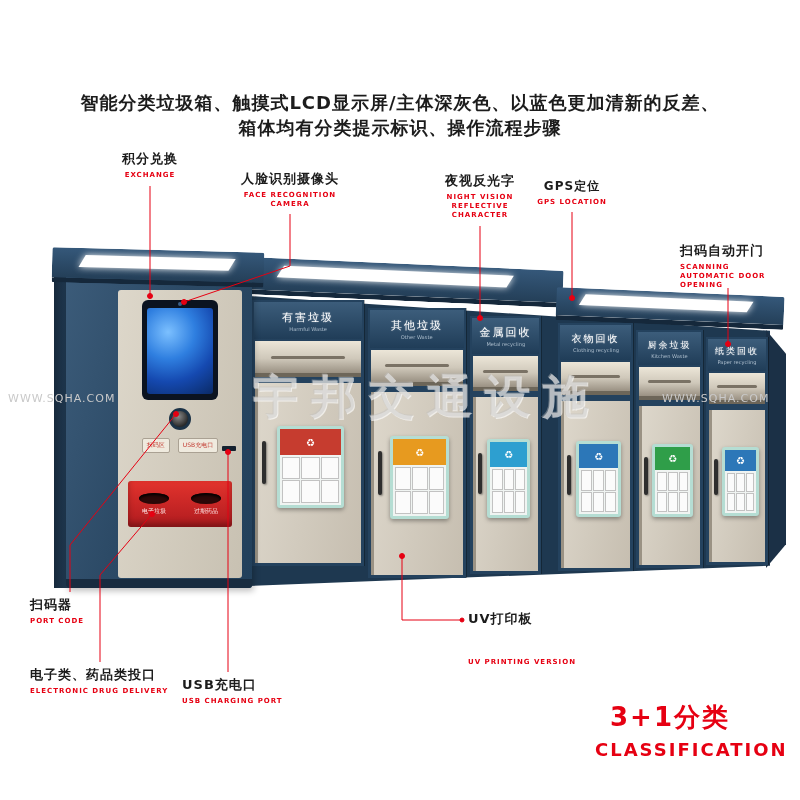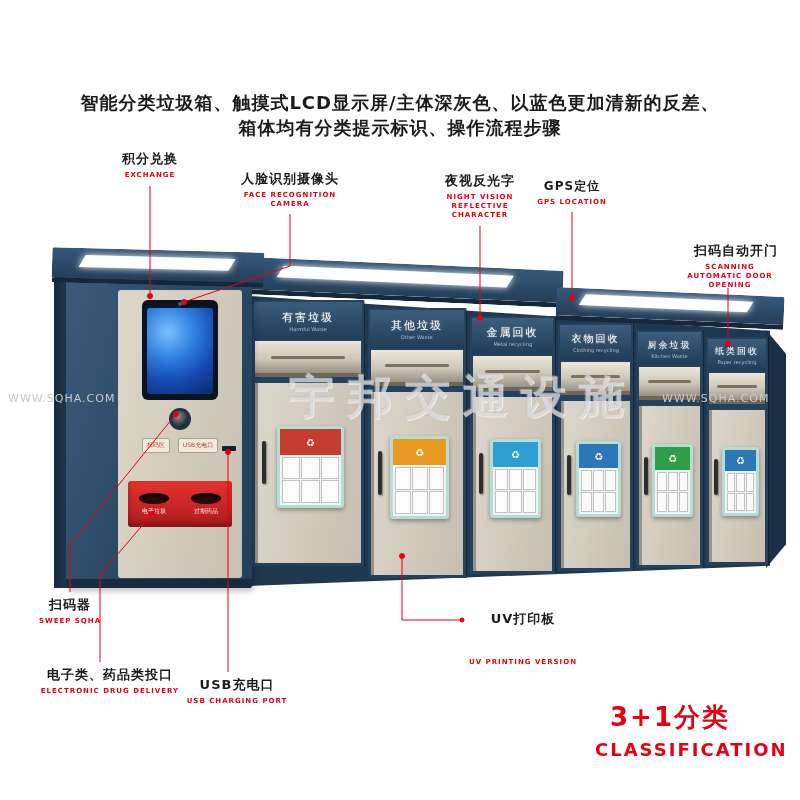--- a/index.html
+++ b/index.html
@@ -15,33 +15,33 @@
     position:absolute;left:0;top:90px;width:800px;text-align:center;
     font-size:18px;font-weight:bold;color:#1c1c1c;line-height:25px;letter-spacing:1px;
     z-index:35;
   }
 
   
   .callout{position:absolute;z-index:36;}
   .callout .zh{font-size:13px;font-weight:bold;color:#1c1c1c;letter-spacing:1px;}
   .callout .en{font-size:7px;font-weight:bold;color:#e60012;letter-spacing:1px;margin-top:3px;line-height:9px;}
   .center{text-align:center;}
-  .leftal{text-align:center;}
+  .leftal{text-align:left;}
 
   
   #footer{position:absolute;left:595px;top:700px;width:150px;text-align:center;z-index:36;}
   #footer .zh{font-size:26px;font-weight:bold;color:#e60012;letter-spacing:2px;}
   #footer .en{font-size:18px;font-weight:bold;color:#e60012;letter-spacing:2px;margin-top:4px;}
 
   
   .wm-side{position:absolute;font-size:11px;color:#c9c9c9;letter-spacing:1px;z-index:34;}
   #wm-center{
     position:absolute;left:252px;top:366px;z-index:20;white-space:nowrap;
     font-size:46px;font-weight:bold;letter-spacing:12px;
-    color:rgba(190,190,190,0.42);text-shadow:1px 1px 0 rgba(255,255,255,0.65);padding-left:36px;
+    color:rgba(190,190,190,0.42);text-shadow:1px 1px 0 rgba(255,255,255,0.65);
   }
 
   
   #backdrop{
     left:250px;top:296px;width:520px;height:290px;background:#1e3850;z-index:5;
     clip-path:polygon(0 0,100% 12%,100% 93%,0 100%);
   }
   #endcap{
     left:766px;top:330px;width:20px;height:238px;background:#1b3046;z-index:6;
     clip-path:polygon(0 0,100% 10%,100% 90%,0 100%);
@@ -179,21 +179,21 @@
             <span></span>
             <span></span>
             <span></span>
             <span></span>
             <span></span>
           </div>
       </div>
     </div>
   </div>
 
-  <div class="bin" style="left:470px;top:316px;width:85px;height:258px">
+  <div class="bin" style="left:470px;top:316px;width:71px;height:258px">
     <div class="bin-sign">
       <div class="bin-zh">金属回收</div>
       <div class="bin-en">Metal recycling</div>
     </div>
     <div class="bin-chute"></div>
     <div class="bin-door">
       <div class="handle"></div>
       <div class="sticker">
         <div class="sticker-head sc2">♻</div>
         <div class="sticker-grid">
@@ -360,21 +360,21 @@
   <div class="en">GPS LOCATION</div>
 </div>
 
 <div class="callout leftal" style="left:680px;top:242px;width:112px">
   <div class="zh">扫码自动开门</div>
   <div class="en" style="width:100px">SCANNING AUTOMATIC DOOR OPENING</div>
 </div>
 
 <div class="callout leftal" style="left:30px;top:596px;width:80px">
   <div class="zh">扫码器</div>
-  <div class="en">SWEEP SQHA</div>
+  <div class="en">PORT CODE</div>
 </div>
 
 <div class="callout leftal" style="left:30px;top:666px;width:160px">
   <div class="zh">电子类、药品类投口</div>
   <div class="en">ELECTRONIC DRUG DELIVERY</div>
 </div>
 
 <div class="callout leftal" style="left:182px;top:676px;width:110px">
   <div class="zh">USB充电口</div>
   <div class="en">USB CHARGING PORT</div>

